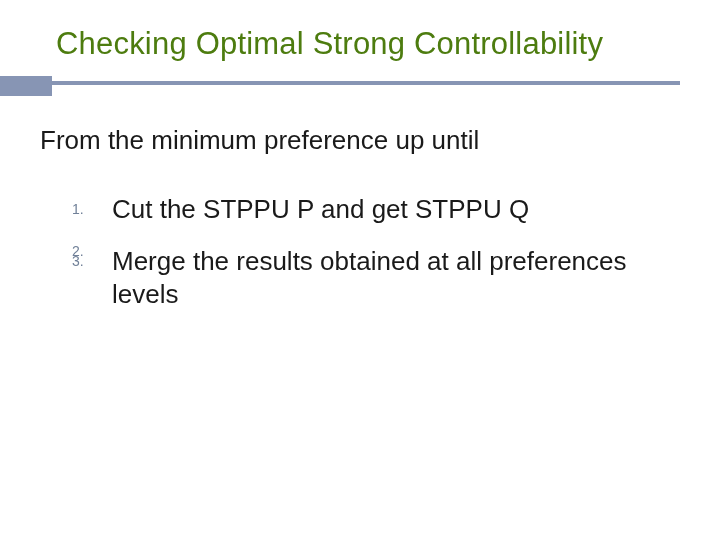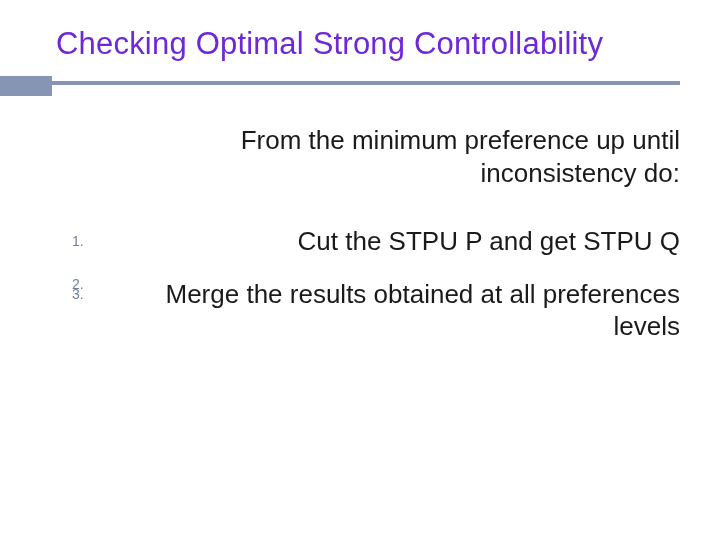--- a/index.html
+++ b/index.html
@@ -11,21 +11,21 @@
   }
   .slide {
     width: 720px;
     height: 540px;
     background: #ffffff;
     position: relative;
     padding: 0;
   }
   .title {
     font-size: 31px;
-    color: #6d28d9;
+    color: #4d7c0f;
     padding: 26px 40px 14px 56px;
     font-weight: 400;
     letter-spacing: 0.2px;
   }
   .accent-row {
     position: relative;
     height: 14px;
   }
   .accent-block {
     position: absolute;
@@ -38,21 +38,20 @@
   .accent-line {
     position: absolute;
     left: 0;
     top: 5px;
     width: 680px;
     height: 4px;
     background: #8795b4;
   }
   .body {
     padding: 34px 40px 0 40px;
-    text-align: right;
   }
   .intro {
     font-size: 26px;
     color: #1a1a1a;
     line-height: 1.25;
     padding-left: 0;
   }
   .intro-line2 {
     padding-left: 44px;
   }
@@ -84,27 +83,26 @@
   <div class="title">Checking Optimal Strong Controllability</div>
 
   <div class="accent-row">
     <div class="accent-line"></div>
     <div class="accent-block"></div>
   </div>
 
   <div class="body">
     <div class="intro">
       <span>From the minimum preference up until</span><br>
-      <span class="intro-line2">inconsistency do:</span>
     </div>
 
     <div class="list">
       <div class="list-item">
         <span class="num-marker">1.</span>
-        <span>Cut the STPU P and get STPU Q</span>
+        <span>Cut the STPPU P and get STPPU Q</span>
       </div>
       <div class="list-item">
         <span class="num-marker">2.</span>
       </div>
       <div class="list-item">
         <span class="num-marker">3.</span>
         <span>Merge the results obtained at all preferences levels</span>
       </div>
     </div>
   </div>

